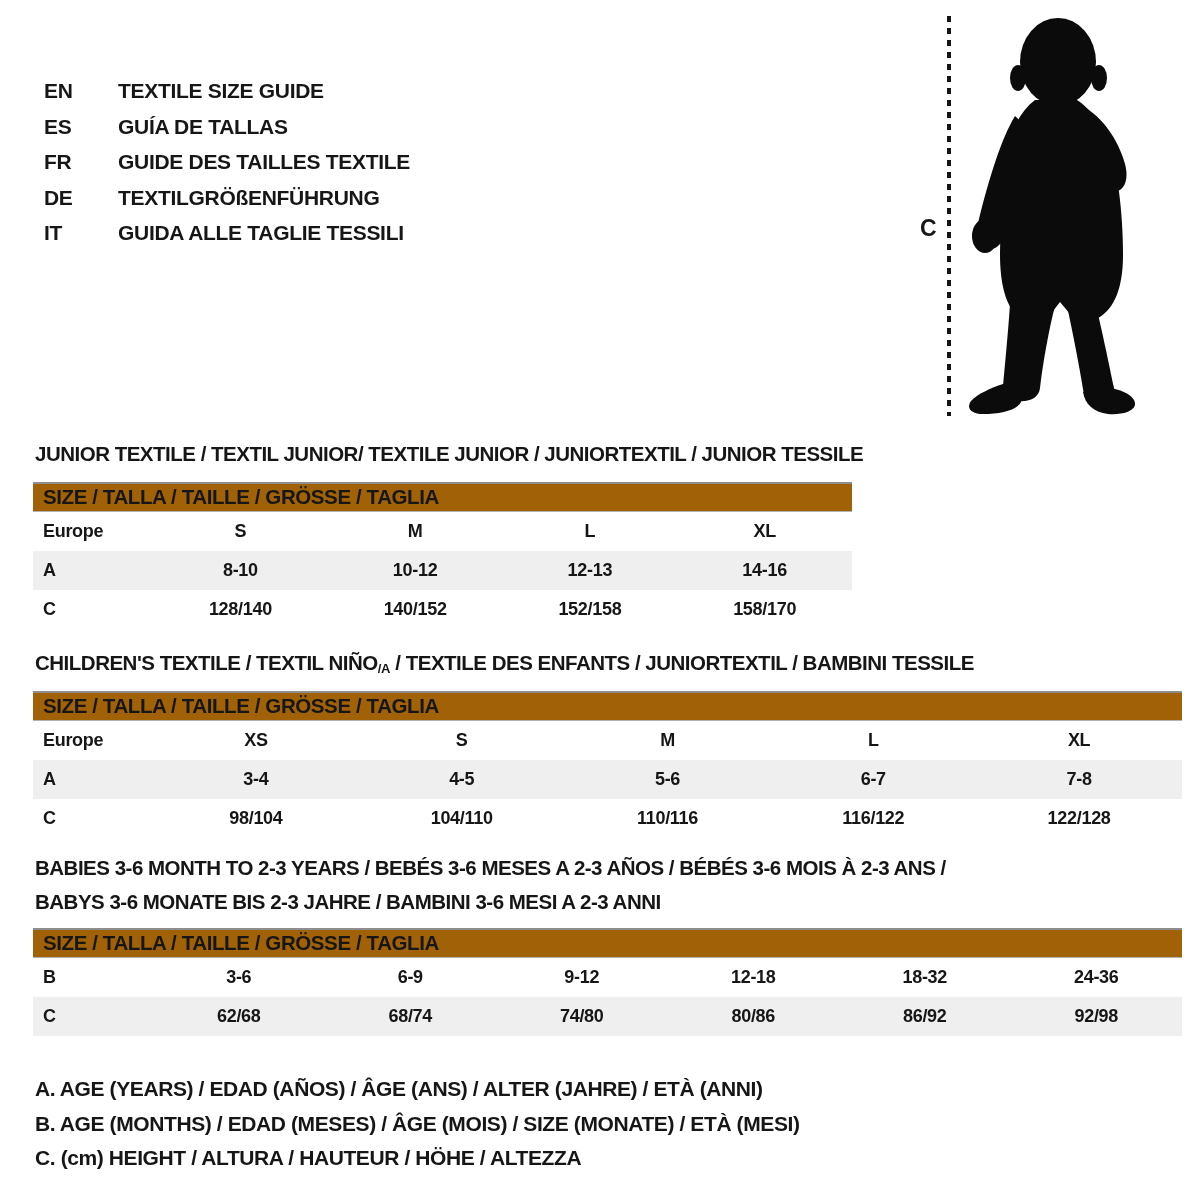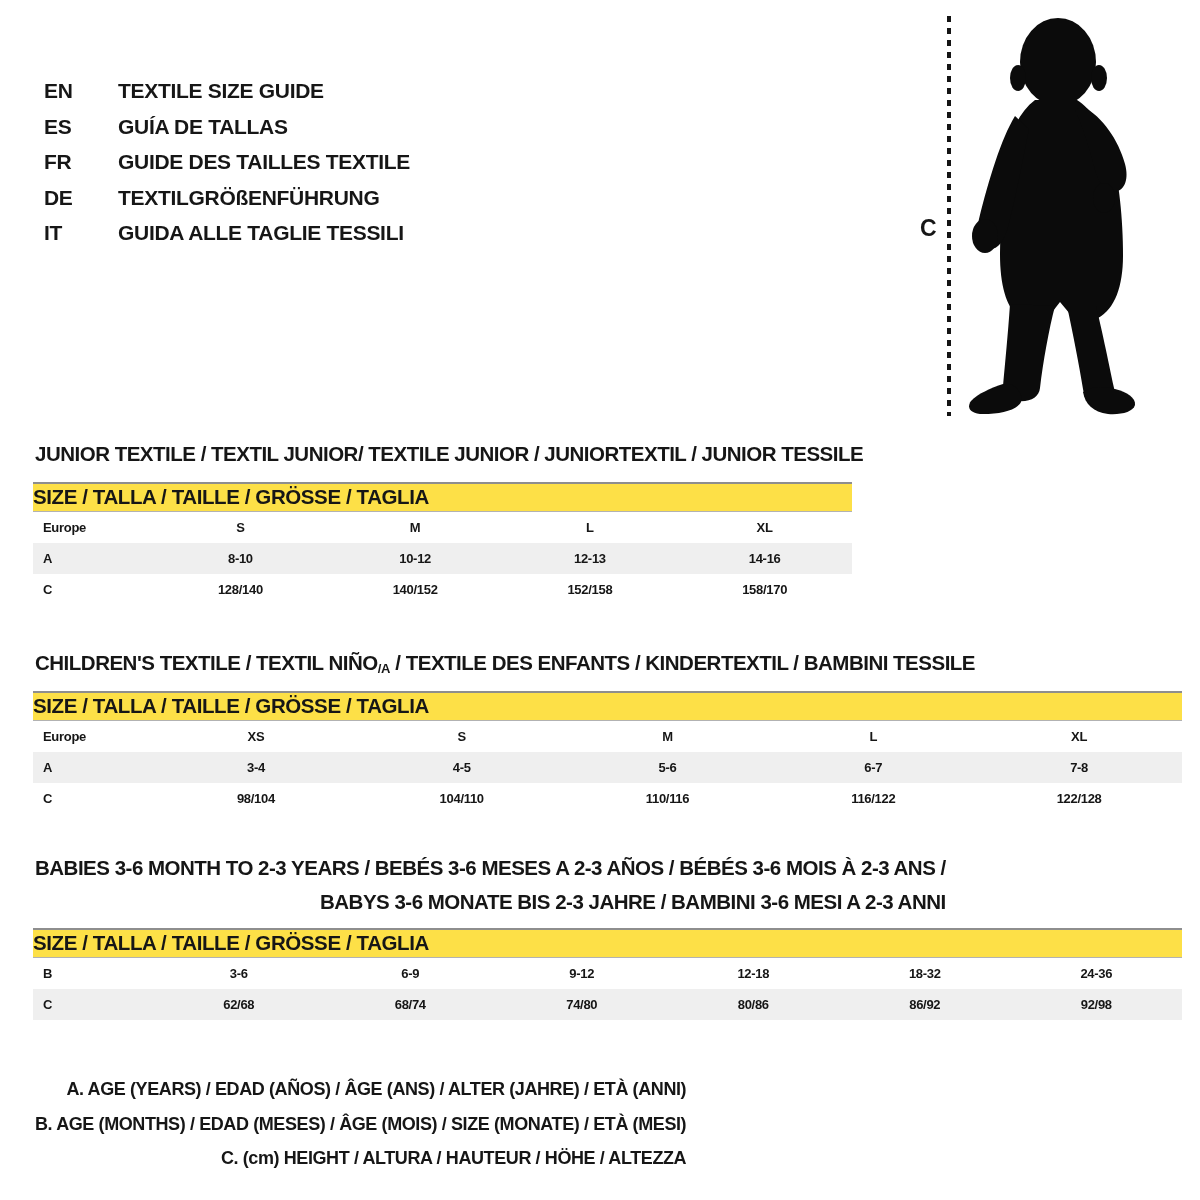--- a/index.html
+++ b/index.html
@@ -18,46 +18,46 @@
 
   
   .height-line{
     left:947px;top:16px;width:4px;height:400px;
     background:repeating-linear-gradient(to bottom,#141414 0 6px,transparent 6px 12px);
   }
   .height-label{left:920px;top:215px;font-size:23px;}
   .silhouette{left:963px;top:14px;}
 
   
-  .section-title{font-size:20.5px;letter-spacing:-0.5px;white-space:nowrap;line-height:34px;text-align:right;}
+  .section-title{font-size:20.5px;letter-spacing:-0.5px;white-space:nowrap;line-height:34px;}
   .title-sub{font-size:13px;position:relative;bottom:-3px;letter-spacing:-0.3px;}
 
   
   .size-bar{
-    background:#fde047;border-top:2px solid #8e8e8e;border-bottom:1px solid #b2b2b2;
-    height:27px;line-height:26px;font-size:20.5px;letter-spacing:-0.4px;
+    background:#a16207;border-top:2px solid #8e8e8e;border-bottom:1px solid #b2b2b2;
+    height:27px;line-height:26px;padding-left:10px;font-size:20.5px;letter-spacing:-0.4px;
     box-sizing:content-box;
   }
   table.size-table{border-collapse:collapse;table-layout:fixed;width:100%;}
   table.size-table td{
-    height:31px;font-size:13px;text-align:center;padding:0;letter-spacing:-0.3px;
+    height:39px;font-size:18px;text-align:center;padding:0;letter-spacing:-0.3px;
     overflow:hidden;white-space:nowrap;
   }
   table.size-table td.rowlabel{text-align:left;padding-left:10px;width:110px;}
   table.size-table tr.shaded{background:#efefef;}
   .tbl-junior{top:482px;left:33px;width:819px;}
   .tbl-children{top:691px;left:33px;width:1149px;}
   .tbl-babies{top:928px;left:33px;width:1149px;}
   .ttl-junior{top:437px;left:35px;}
   .ttl-children{top:646px;left:35px;}
   .ttl-babies{top:851px;left:35px;}
 
   
   .notes{top:1072px;left:35px;}
-  .note-line{font-size:18px;line-height:34.5px;letter-spacing:-0.4px;white-space:nowrap;text-align:right;}
+  .note-line{font-size:21px;line-height:34.5px;letter-spacing:-0.4px;white-space:nowrap;}
 </style>
 </head>
 <body>
 
 <div class="abs langs">
   <div class="lang-row">
     <span class="lang-code">EN</span>
     <span class="lang-title">TEXTILE SIZE GUIDE</span>
   </div>
   <div class="lang-row">
@@ -123,21 +123,21 @@
           <td>128/140</td>
           <td>140/152</td>
           <td>152/158</td>
           <td>158/170</td>
         </tr>
       </tbody>
   </table>
 </div>
 
 <div class="abs section-title ttl-children">
-  <span>CHILDREN'S TEXTILE / TEXTIL NIÑO</span><span class="title-sub">/A</span><span> / TEXTILE DES ENFANTS / KINDERTEXTIL / BAMBINI TESSILE</span>
+  <span>CHILDREN'S TEXTILE / TEXTIL NIÑO</span><span class="title-sub">/A</span><span> / TEXTILE DES ENFANTS / JUNIORTEXTIL / BAMBINI TESSILE</span>
 </div>
 <div class="abs tbl-children">
   <div class="size-bar">SIZE / TALLA / TAILLE / GRÖSSE / TAGLIA</div>
   <table class="size-table">
     <tbody>
         <tr>
           <td class="rowlabel">Europe</td>
           <td>XS</td>
           <td>S</td>
           <td>M</td>

